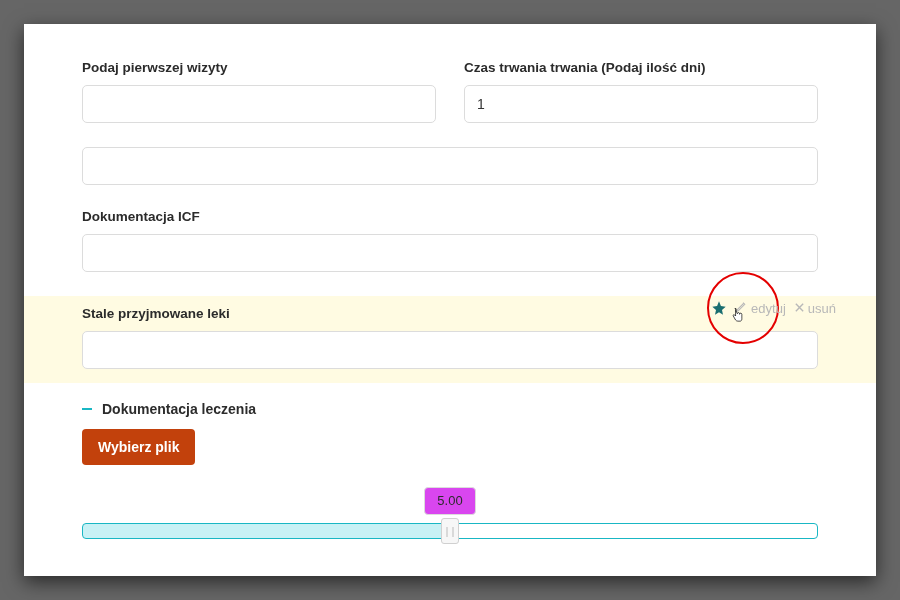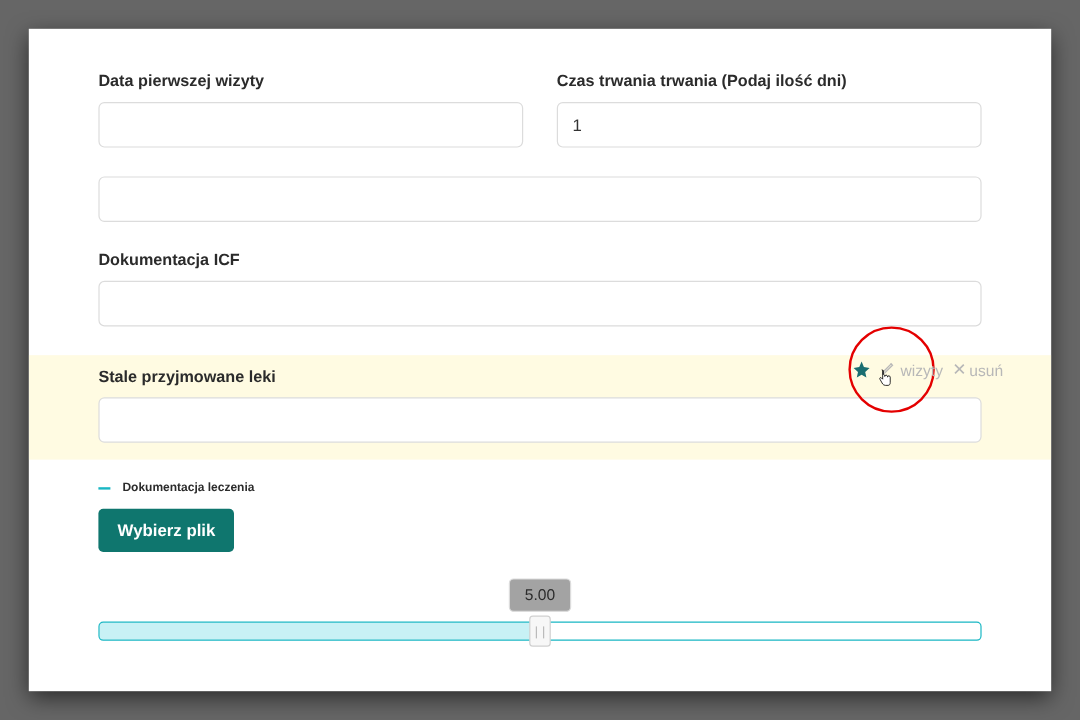--- a/index.html
+++ b/index.html
@@ -86,31 +86,31 @@
       border-radius: 50%;
       right: 97px;
       top: -24px;
       pointer-events: none;
     }
     .subsection {
       display: flex;
       align-items: center;
       gap: 10px;
       font-weight: 700;
-      font-size: 10px;
+      font-size: 14px;
       margin-bottom: 12px;
     }
     .minus {
       width: 10px;
       height: 2px;
       background: #19b7c4;
       display: inline-block;
     }
     .btn-file {
-      background: #0f766e;
+      background: #c2410c;
       color: #fff;
       border: none;
       border-radius: 4px;
       padding: 10px 16px;
       font-size: 14px;
       font-weight: 600;
       cursor: pointer;
     }
     .doc-section { margin-bottom: 22px; }
     .slider-wrap {
@@ -118,21 +118,21 @@
       margin-top: 2px;
     }
     .slider-value {
       width: 52px;
       height: 28px;
       border: 1px solid #dcdcdc;
       border-radius: 4px;
       font-size: 13px;
       text-align: center;
       line-height: 26px;
-      background: #a3a3a3;
+      background: #d946ef;
       margin: 0 auto 8px auto;
     }
     .slider-track {
       height: 16px;
       border: 1px solid #19b7c4;
       border-radius: 4px;
       background: linear-gradient(to right, #c8f1f5 0%, #c8f1f5 50%, #fff 50%, #fff 100%);
       position: relative;
     }
     .slider-thumb {
@@ -157,21 +157,21 @@
     .slider-thumb::after { margin-left:3px; }
   </style>
 </head>
 <body>
 
 <div class="modal">
   <div class="inner">
 
     <div class="row">
       <div class="field">
-        <label class="flabel">Data pierwszej wizyty</label>
+        <label class="flabel">Podaj pierwszej wizyty</label>
         <input class="input" value="" style="">
       </div>
       <div class="field">
         <label class="flabel">Czas trwania trwania (Podaj ilość dni)</label>
         <input class="input" value="1" style="">
       </div>
     </div>
 
     <div class="row">
       <div class="field full">
@@ -193,21 +193,21 @@
           <svg width="16" height="16" viewBox="0 0 24 24">
               <path fill="#1a6e70" d="M12 2l2.9 6.9L22 10l-5.5 4.9L18 22l-6-3.5L6 22l1.5-7.1L2 10l7.1-1.1z"></path>
             </svg>
         </span>
         <span class="edit">
           <span>
             <svg width="13" height="13" viewBox="0 0 24 24">
                 <path fill="none" stroke="#b8b8b8" stroke-width="2" d="M3 21l3-1 12-12-2-2L4 18l-1 3zM15 5l2 2"></path>
               </svg>
           </span>
-          <span>wizyty</span>
+          <span>edytuj</span>
         </span>
         <span class="delete">
           <span>
             <svg width="11" height="11" viewBox="0 0 24 24">
                 <path stroke="#b8b8b8" stroke-width="3" d="M4 4l16 16M20 4L4 20"></path>
               </svg>
           </span>
           <span>usuń</span>
         </span>
       </div>

